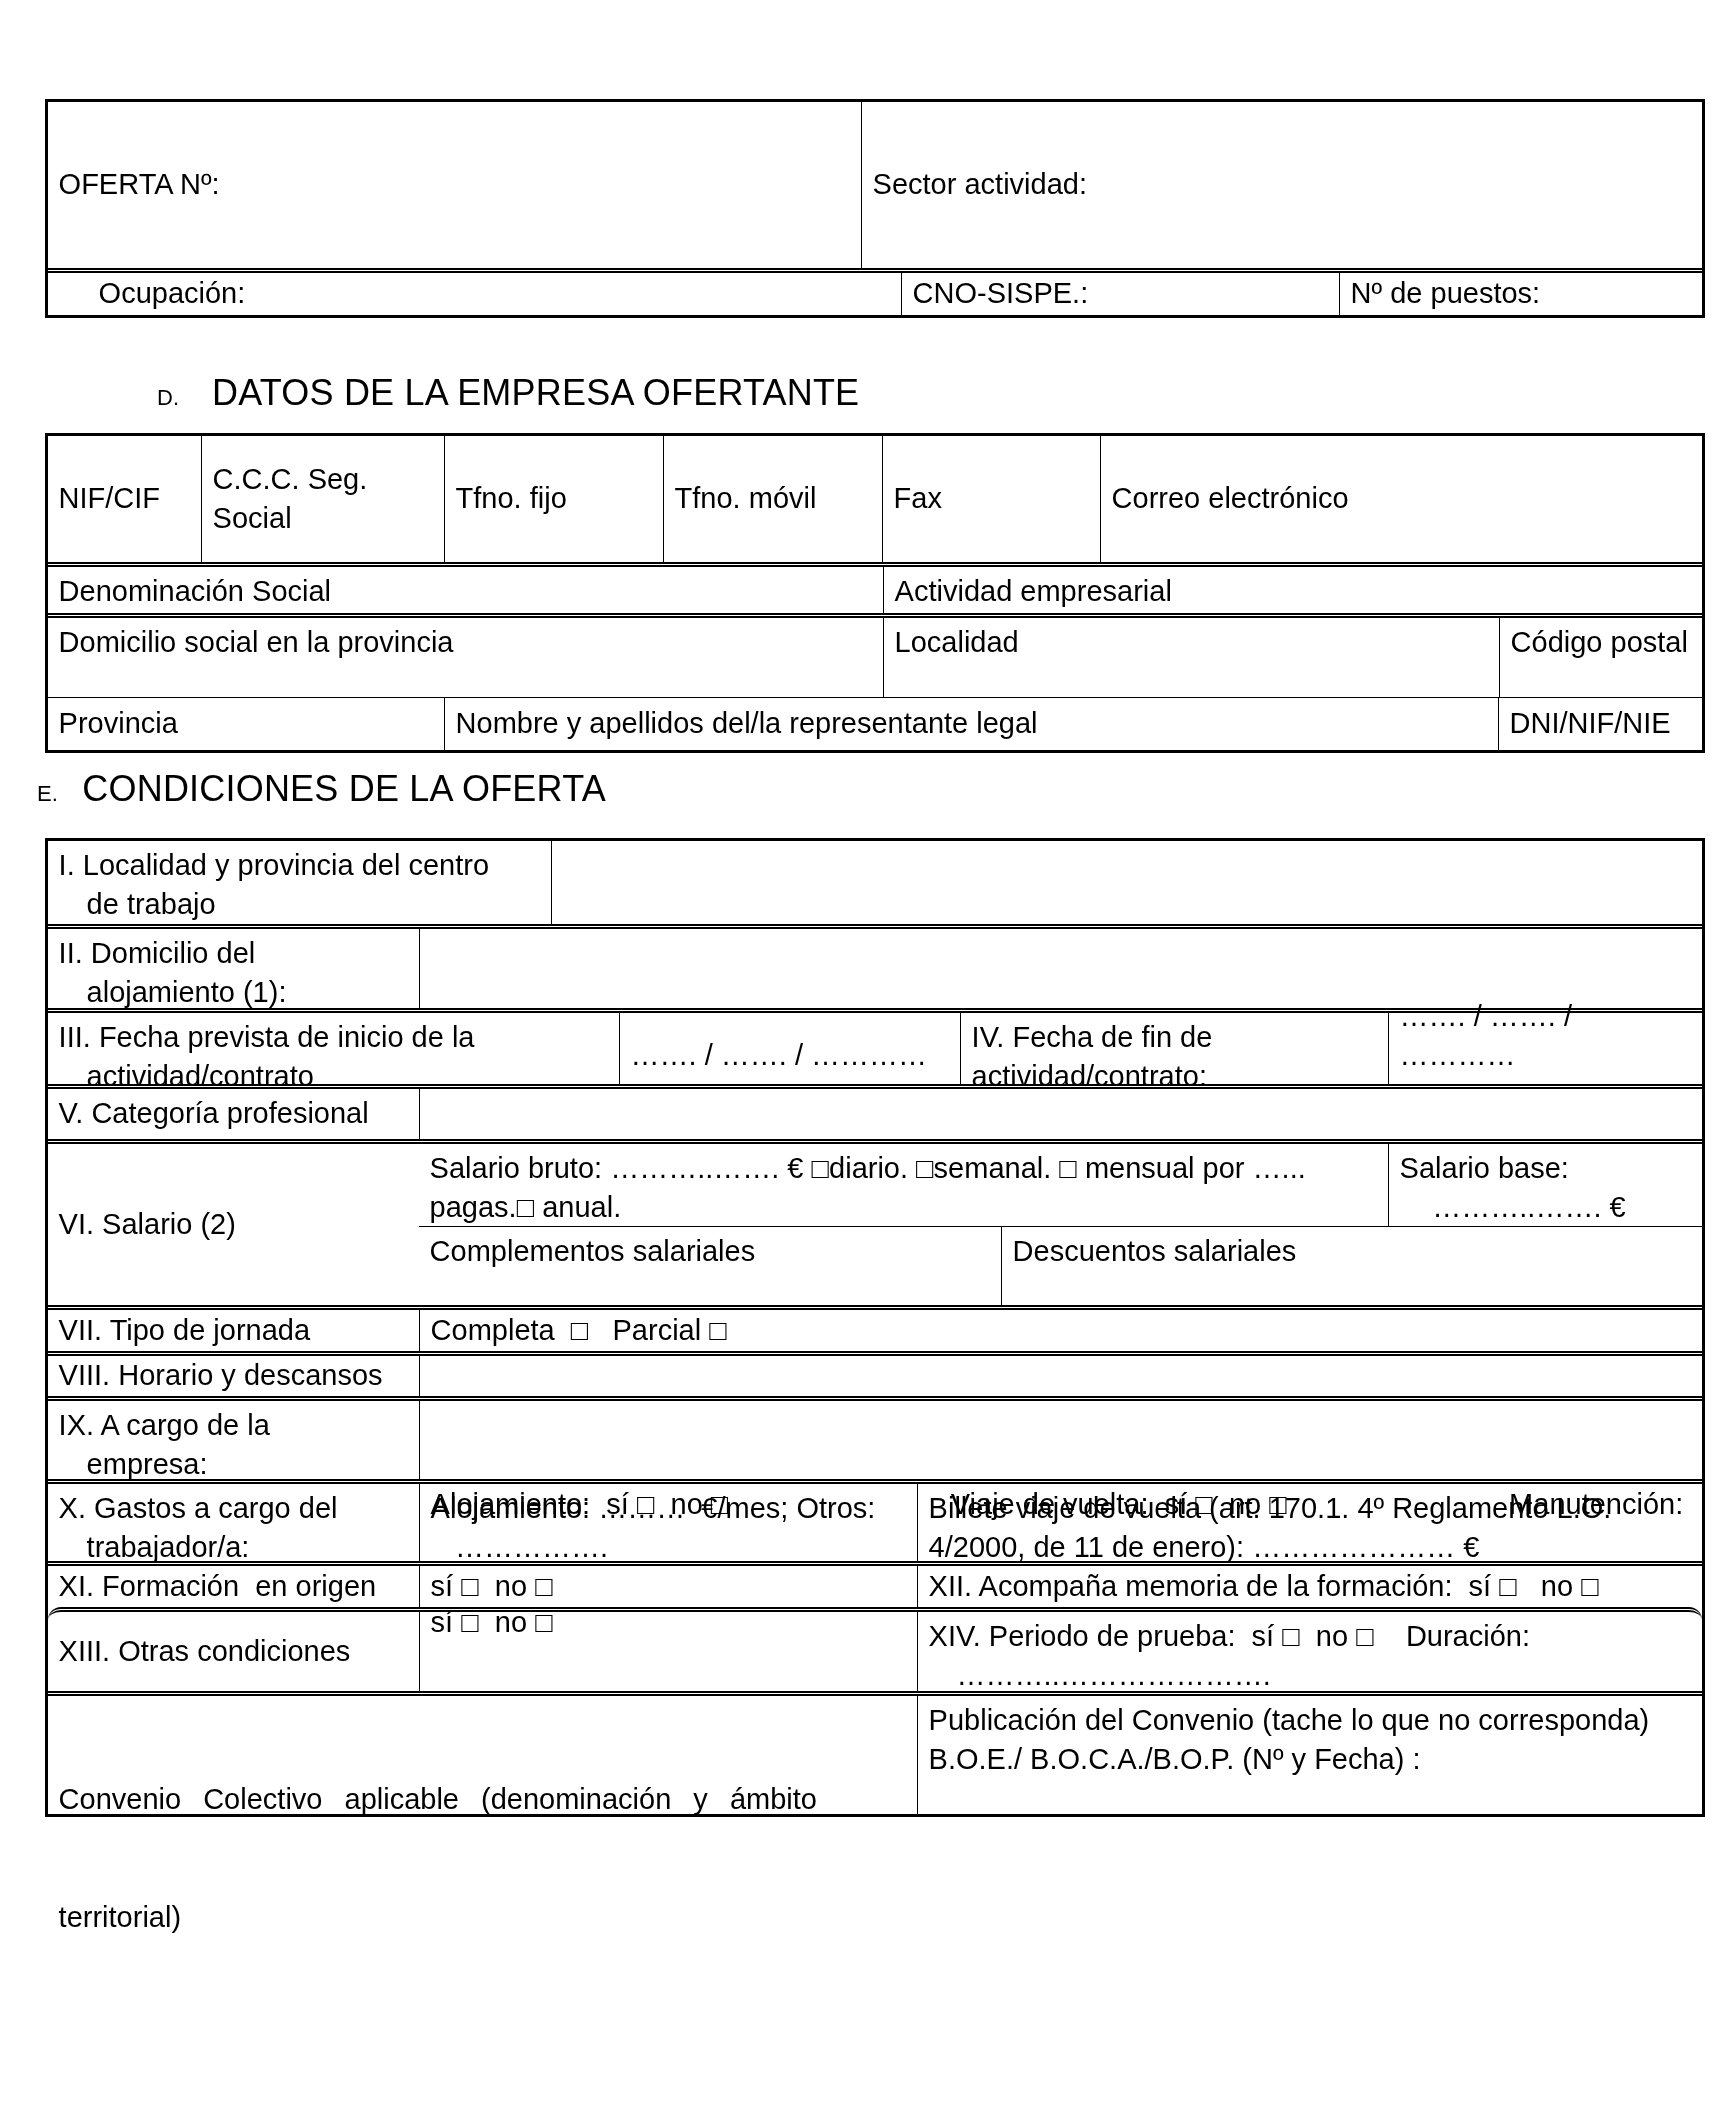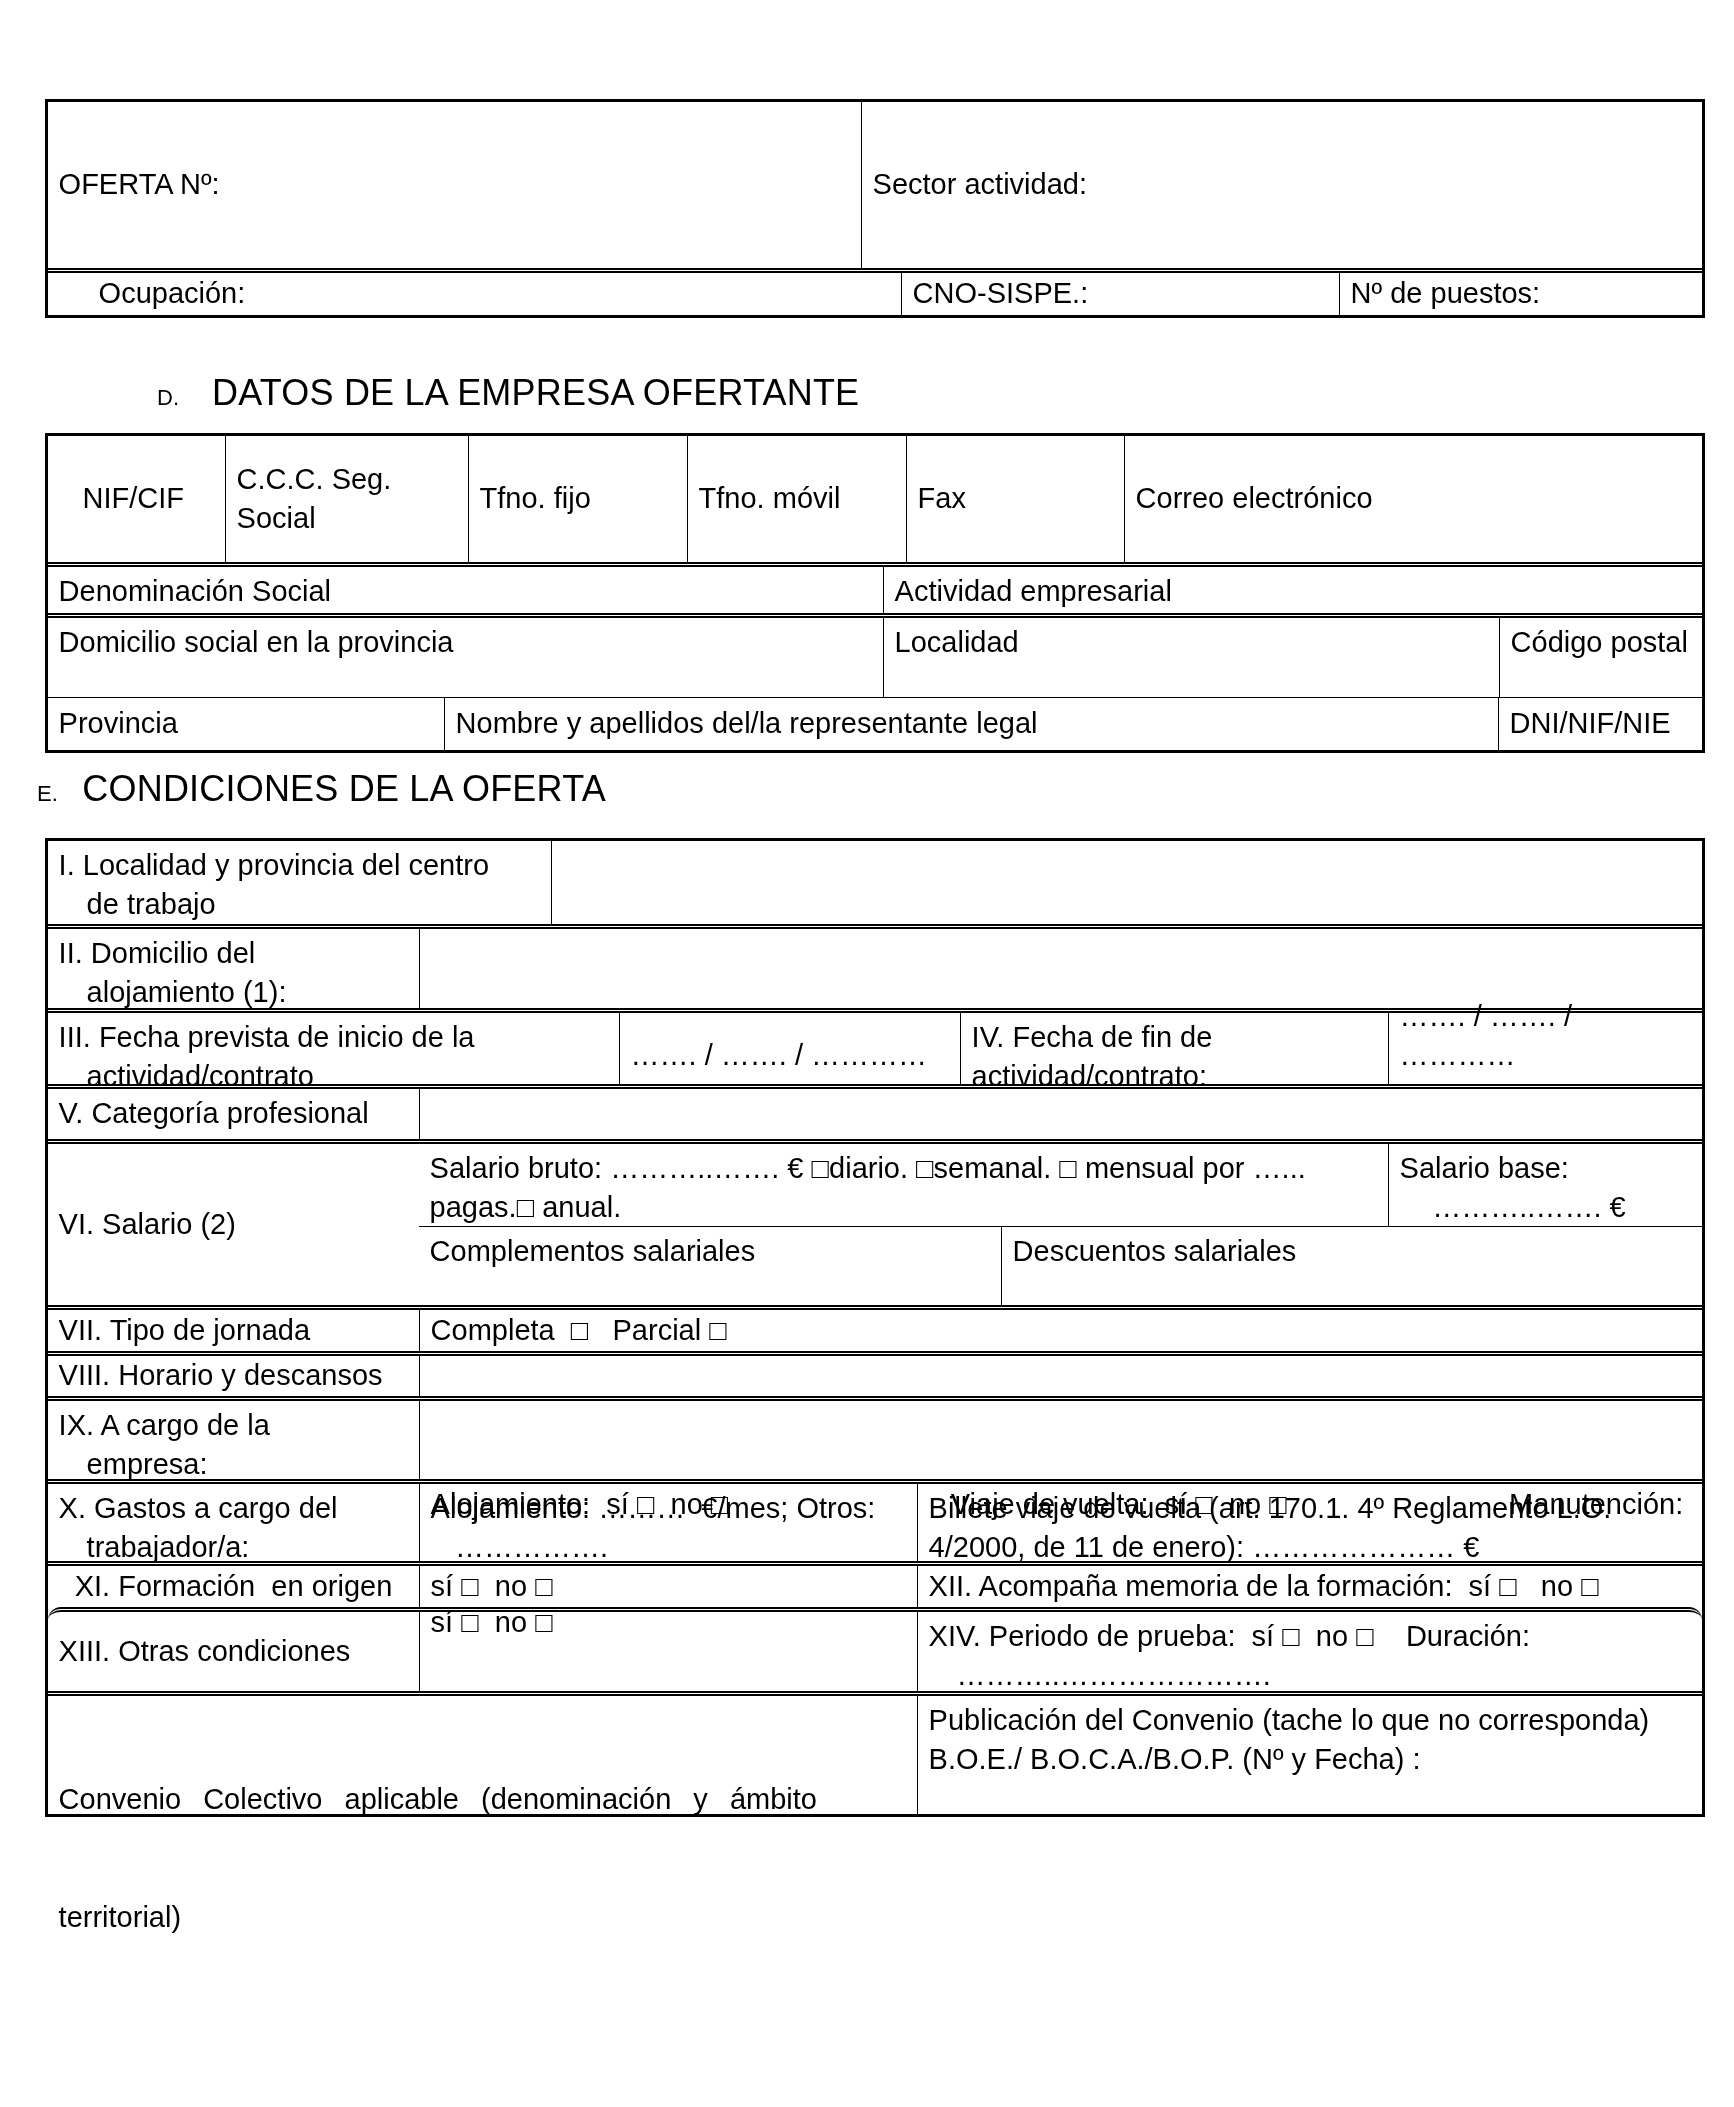--- a/index.html
+++ b/index.html
@@ -46,21 +46,21 @@
     <div class="cell vc grow"><span>Nº de puestos:</span></div>
   </div>
 </div>
 
 <div class="heading" style="left:157px; top:369px;">
   <span class="hprefix">D.</span>
   <span class="htitle" style="margin-left:33px;">DATOS DE LA EMPRESA OFERTANTE</span>
 </div>
 
 <div class="tbl" style="left:45px; top:433px; width:1660px;">
-  <div class="row" style="height:126px;padding-left:24px;">
+  <div class="row" style="height:126px;">
     <div class="cell first vc" style="width:153px;"><span>NIF/CIF</span></div>
     <div class="cell vc" style="width:243px;"><span>C.C.C. Seg. Social</span></div>
     <div class="cell vc" style="width:219px;"><span>Tfno. fijo</span></div>
     <div class="cell vc" style="width:219px;"><span>Tfno. móvil</span></div>
     <div class="cell vc" style="width:218px;"><span>Fax</span></div>
     <div class="cell vc grow"><span>Correo electrónico</span></div>
   </div>
   <div class="row dbl" style="height:51px;">
     <div class="cell first" style="width:835px;"><span>Denominación Social</span></div>
     <div class="cell grow"><span>Actividad empresarial</span></div>
@@ -142,21 +142,21 @@
     </div>
   </div>
 
   <div class="row dbl" style="height:82px;">
     <div class="cell first lines hang" style="width:371px;"><div>X. Gastos a cargo del</div><div>trabajador/a:</div></div>
     <div class="cell lines ind2" style="width:498px;"><div>Alojamiento: ………  €/mes; Otros:</div><div>…………….</div></div>
     <div class="cell lines grow"><div>Billete viaje de vuelta (art. 170.1. 4º Reglamento L.O.</div><div>4/2000, de 11 de enero): ………………… €</div></div>
   </div>
 
   <div class="row dbl" style="height:46px;">
-    <div class="cell first vc" style="width:371px;justify-content:center;"><span>XI. Formación  en origen</span></div>
+    <div class="cell first vc" style="width:371px;"><span>XI. Formación  en origen</span></div>
     <div class="cell vc" style="width:498px;"><span>sí □  no □</span></div>
     <div class="cell vc grow"><span>XII. Acompaña memoria de la formación:  sí □   no □</span></div>
   </div>
 
   <div class="row dbl" style="height:84px;border-radius:13px;">
     <div class="cell first vc" style="width:371px;"><span>XIII. Otras condiciones</span></div>
     <div class="cell" style="width:498px;"></div>
     <div class="cell lines hang grow"><div>XIV. Periodo de prueba:  sí □  no □    Duración:</div><div>………..………………….</div></div>
   </div>
 

